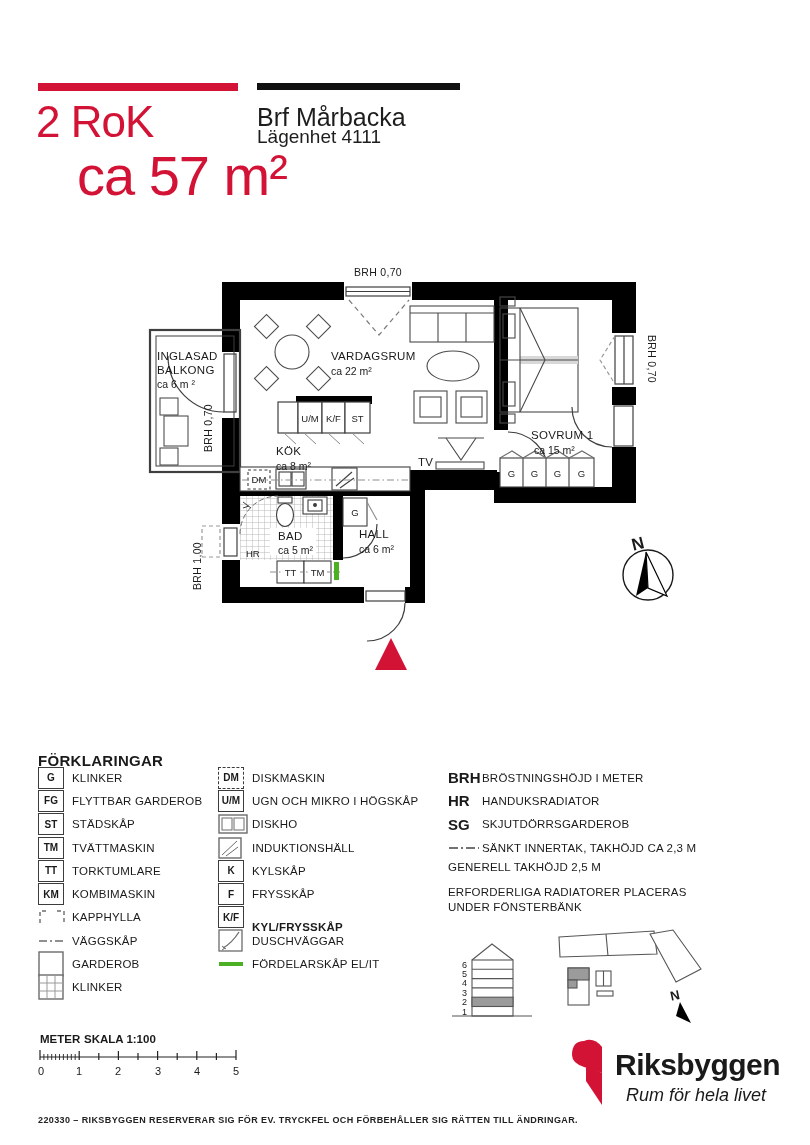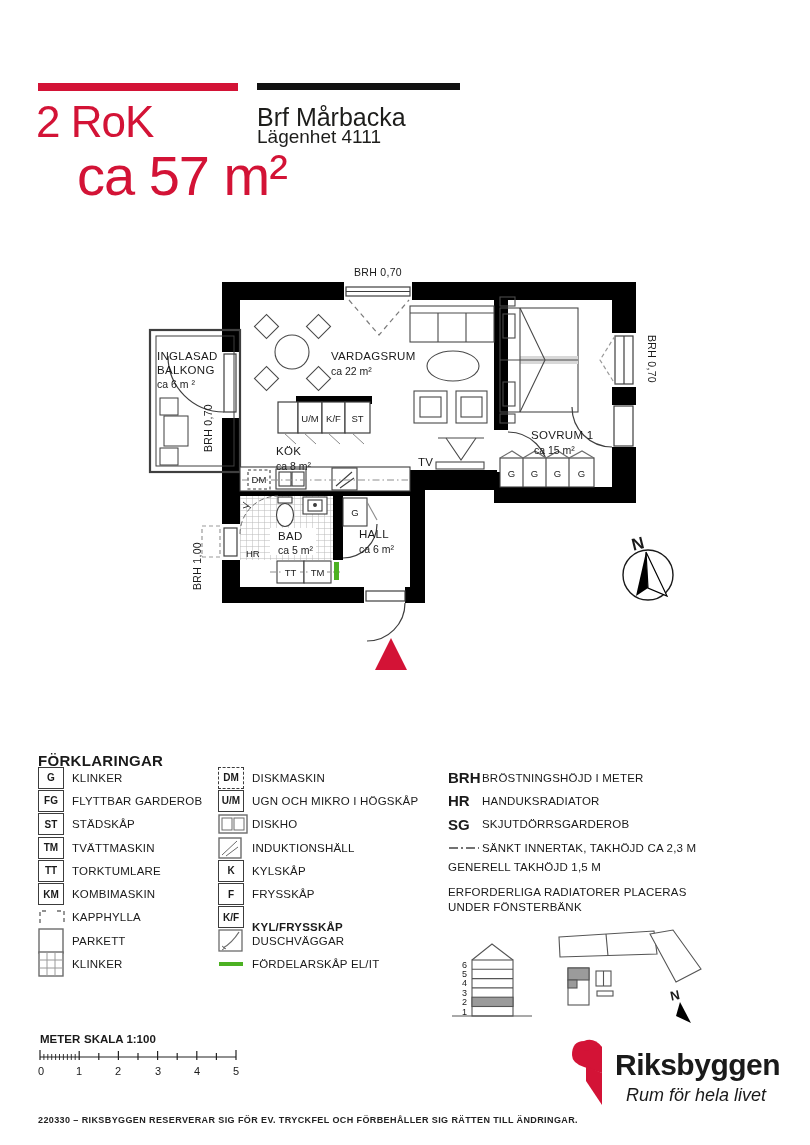--- a/index.html
+++ b/index.html
@@ -296,25 +296,33 @@
   <div class="lrow">
       <span class="sym">
         <svg width="28" height="16">
           <path d="M2 14 V2 H9 M19 2 H26 V14" fill="none" stroke="#6c6c6c" stroke-width="1.4" stroke-dasharray="4 3"></path>
         </svg>
       </span>
       <span class="llab">KAPPHYLLA</span>
     </div>
   <div class="lrow">
       <span class="sym">
+        <svg width="28" height="8">
+          <line x1="1" y1="4" x2="27" y2="4" stroke="#6c6c6c" stroke-width="1.6" stroke-dasharray="8 3 2 3"></line>
+        </svg>
+      </span>
+      <span class="llab">VÄGGSKÅP</span>
+    </div>
+  <div class="lrow">
+      <span class="sym">
         <svg width="28" height="26">
           <rect x="1" y="1" width="24" height="24" fill="#fff" stroke="#6c6c6c" stroke-width="1.4"></rect>
         </svg>
       </span>
-      <span class="llab">PARKETT</span>
+      <span class="llab">GARDEROB</span>
     </div>
   <div class="lrow">
       <span class="sym">
         <svg width="28" height="26">
           <rect x="1" y="1" width="24" height="24" fill="#fff" stroke="#6c6c6c" stroke-width="1.4"></rect>
           <path d="M9 1V25 M17 1V25 M1 9H25 M1 17H25" stroke="#9a9a9a" stroke-width="1"></path>
         </svg>
       </span>
       <span class="llab">KLINKER</span>
     </div>
@@ -405,21 +413,21 @@
     </div>
   <div class="lrow">
       <span class="sym">
         <svg width="32" height="8">
           <line x1="1" y1="4" x2="31" y2="4" stroke="#444" stroke-width="1.4" stroke-dasharray="9 3 2 3"></line>
         </svg>
       </span>
       <span class="llab">SÄNKT INNERTAK, TAKHÖJD CA 2,3 M</span>
     </div>
 </div>
-<div class="note" style="top:861px">GENERELL TAKHÖJD 1,5 M</div>
+<div class="note" style="top:861px">GENERELL TAKHÖJD 2,5 M</div>
 <div class="note" style="top:886px">ERFORDERLIGA RADIATORER PLACERAS</div>
 <div class="note" style="top:901px">UNDER FÖNSTERBÄNK</div>
 
 <svg class="abs" style="left:440px;top:925px" width="270" height="115" viewBox="0 0 270 115">
 
   <g fill="none" stroke="#555" stroke-width="1.1">
     <path d="M32 35 L52 19 L73 35"></path>
     <rect x="32" y="35" width="41" height="56" fill="#fff"></rect>
     <line x1="32" y1="44.3" x2="73" y2="44.3"></line>
     <line x1="32" y1="53.6" x2="73" y2="53.6"></line>

